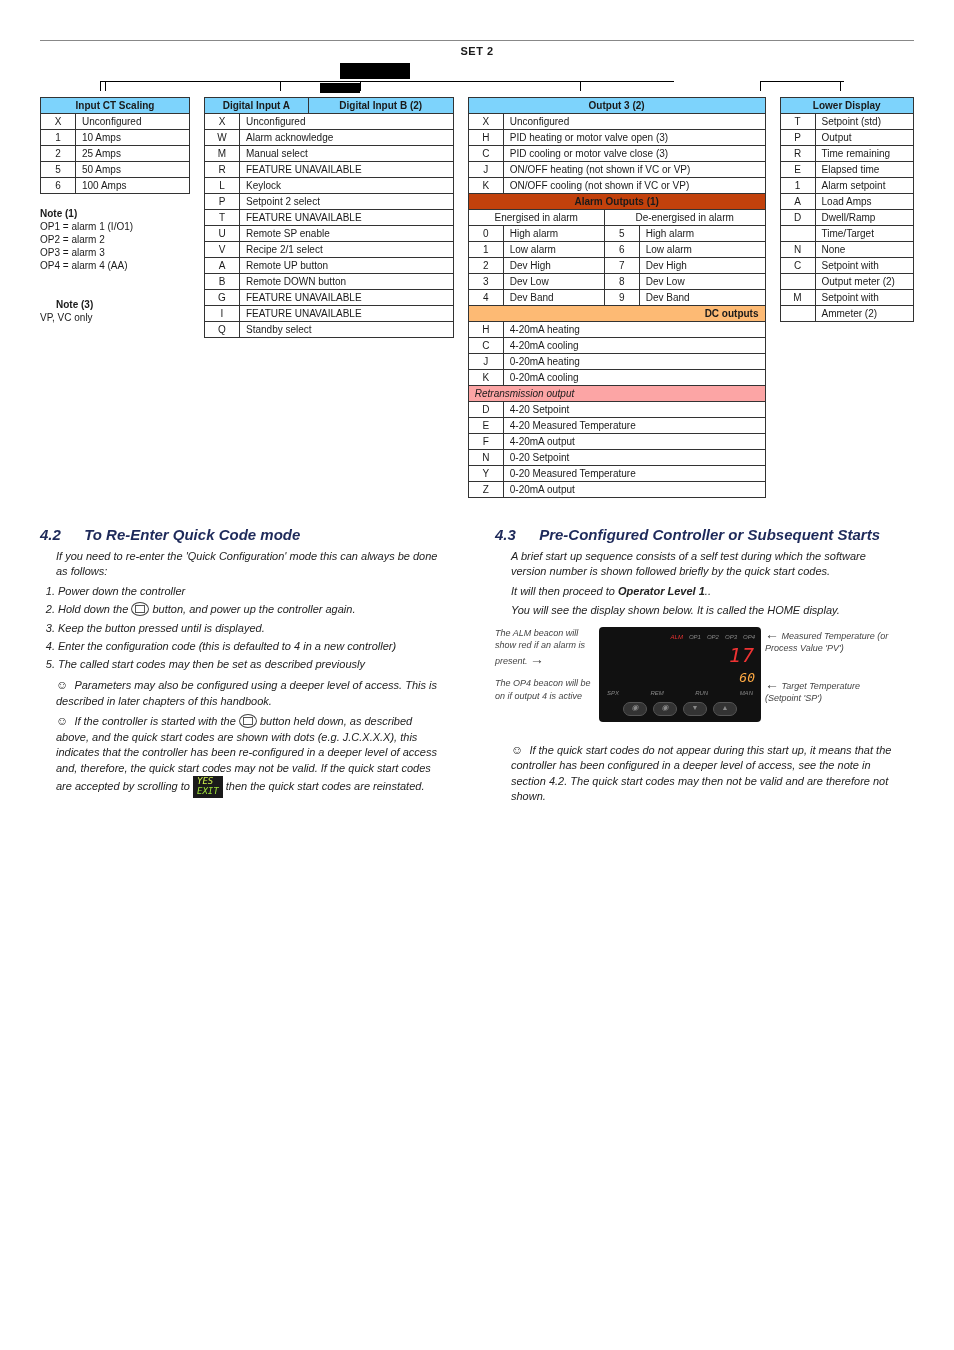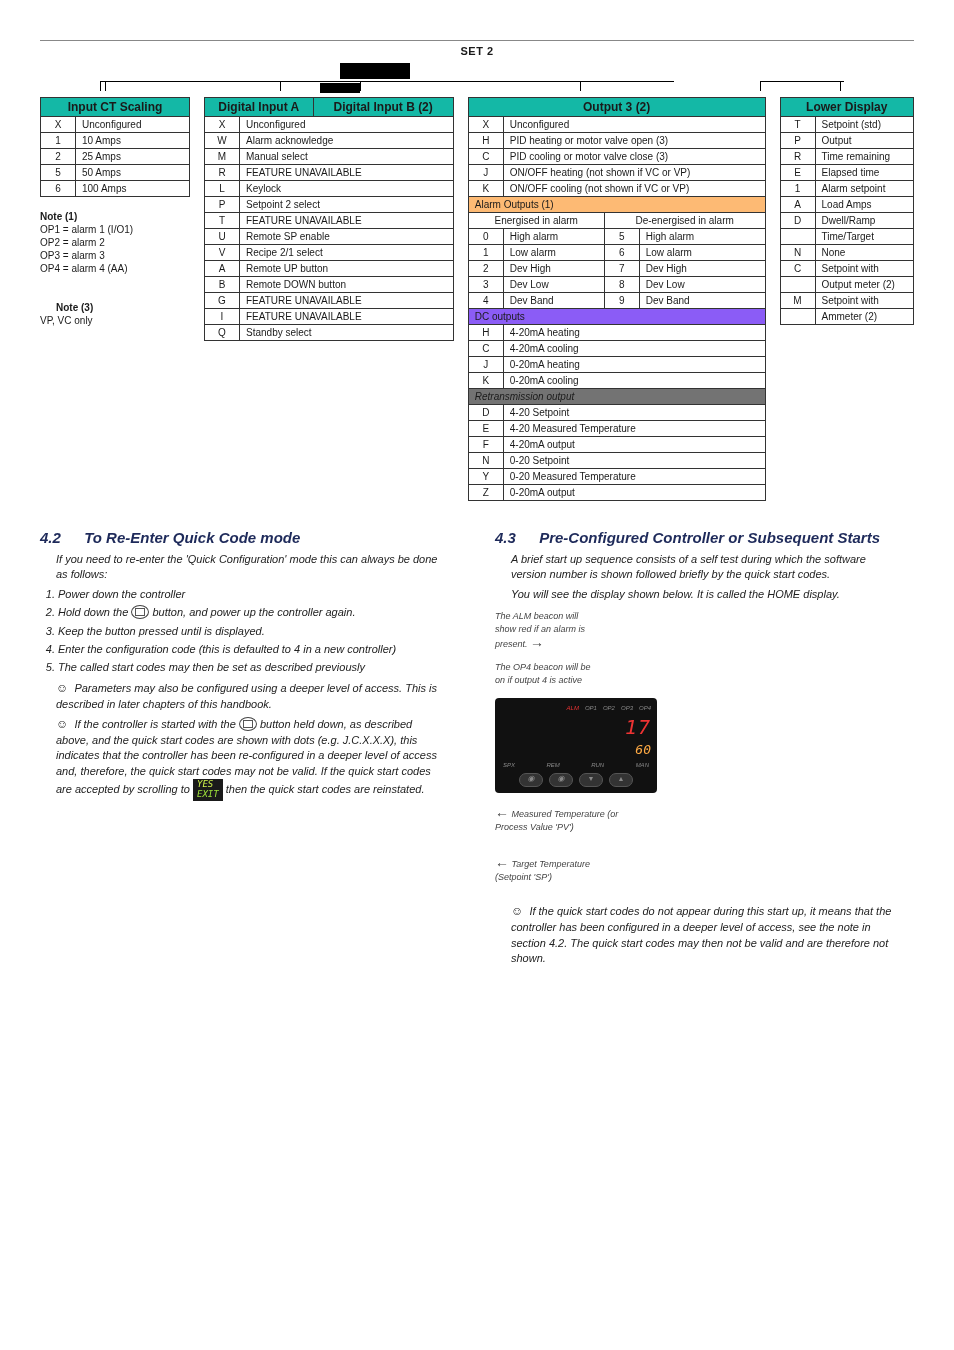--- a/index.html
+++ b/index.html
@@ -18,59 +18,59 @@
   .rail-wrap { position: relative; height: 30px; margin-bottom: 4px; }
   .rail { position: absolute; left: 0; right: 0; top: 18px; border-top: 1px solid #000; }
   .stub { position: absolute; width: 1px; background:#000; top:18px; height:10px;}
   .blackbox { position:absolute; background:#000; }
 
   
   .top-flex { display:flex; gap:14px; align-items:flex-start; }
 
   table { border-collapse: collapse; }
   th, td { border: 1px solid #333; padding: 2px 6px; vertical-align: middle; }
-  th { background:#14b8a6; font-weight:700; font-size:12px; }
+  th { background:#7dd3fc; font-weight:700; font-size:10px; }
   td { font-size: 10px; }
 
   .t1 { width: 150px; }
   .t1 td:first-child { width:22px; text-align:center;}
   .t2 { width: 260px; }
   .t2 td.code { width:22px; text-align:center;}
   .t3 { width: 310px; }
   .t3 td.code { width:22px; text-align:center;}
   .t4 { width: 140px; }
   .t4 td:first-child { width:22px; text-align:center;}
 
   .col-notes { width: 150px; font-size: 10px; }
   .col-notes p { margin: 2px 0; }
   .col-notes .head { font-weight:700; margin-top:14px;}
 
-  .subhead td { background:#fdba74; font-weight:400; }
+  .subhead td { background:#c2410c; font-weight:700; text-align:center;}
   .subhead-alarm td { font-style:normal;}
-  .subhead-italic td { font-style: italic; background:#737373; font-weight:400;}
+  .subhead-italic td { font-style: italic; background:#fca5a5; font-weight:400;}
 
   
   .cols { display:flex; gap:36px; margin-top:28px; }
   .col { flex:1;font-style:italic; }
   h2.num { font-family: "Segoe UI", Arial, sans-serif; font-size:15px; font-weight:700; margin:0 0 6px 0; color:#1e2a5a; }
   h2.num .n { display:inline-block; width:40px;}
   .body { font-size: 11px; line-height: 1.4; color:#222; }
   .body p { margin: 4px 16px;}
   ol { margin: 4px 0 4px 18px; padding:0;}
   ol li { margin: 3px 0; font-size:11px; line-height:1.4;}
   .smiley { font-size:12px; }
 
   .pagebtn { display:inline-block; width:16px; height:12px; border:1px solid #444; border-radius:50%; vertical-align:middle; position:relative; top:-1px;}
   .pagebtn::after{content:""; position:absolute; left:3px; top:2px; width:8px; height:6px; border:1px solid #555;}
 
   .exit-badge { display:inline-block; background:#1a1a1a; color:#9de03b; font-family: monospace; font-size:9px; padding:1px 4px; vertical-align:middle;}
   .exit-badge .yes { color:#cff34d; display:block; line-height:8px;}
 
   
-  .device-row { display:flex; align-items:flex-start; gap:12px; margin-top:8px;flex-direction:column;}
+  .device-row { display:flex; align-items:flex-start; gap:4px; margin-top:8px;}
   .ann { font-size:9px; color:#444; width:100px;}
   .ann.right { width:130px;}
   .device { background:#111; border-radius:4px; padding:6px; width:150px; }
   .device .toprow { display:flex; justify-content:flex-end; gap:6px;}
   .led { font-size:6px; color:#888; }
   .led.red { color:#e33; }
   .seg-big { font-family: monospace; color:#e33; font-size:20px; text-align:right; letter-spacing:1px;}
   .seg-small { font-family: monospace; color:#fa4; font-size:13px; text-align:right;}
   .labels { font-size:6px; color:#888; display:flex; justify-content:space-between; margin:2px 2px 4px 2px;}
   .btnrow { display:flex; gap:6px; justify-content:center; margin-top:4px;}
@@ -264,21 +264,21 @@
           <td class="code">8</td>
           <td>Dev Low</td>
         </tr>
     <tr>
           <td class="code">4</td>
           <td>Dev Band</td>
           <td class="code">9</td>
           <td>Dev Band</td>
         </tr>
     <tr class="subhead">
-          <td colspan="4" style="text-align:left; background:#8b5cf6; font-weight:400;">DC outputs</td>
+          <td colspan="4" style="text-align:right; background:#fdba74; font-weight:700;">DC outputs</td>
         </tr>
     <tr>
           <td class="code">H</td>
           <td colspan="3">4-20mA heating</td>
         </tr>
     <tr>
           <td class="code">C</td>
           <td colspan="3">4-20mA cooling</td>
         </tr>
     <tr>
@@ -407,20 +407,21 @@
     </div>
   </div>
 
   <div class="col">
     <h2 class="num">
       <span class="n">4.3</span>
       <span>Pre-Configured Controller or Subsequent Starts</span>
     </h2>
     <div class="body">
       <p>A brief start up sequence consists of a self test during which the software version number is shown followed briefly by the quick start codes.</p>
+      <p><span>It will then proceed to </span><b>Operator Level 1</b><span>..</span></p>
       <p>You will see the display shown below.  It is called the HOME display.</p>
 
       <div class="device-row">
         <div>
           <div class="ann"><span>The ALM beacon will show red if an alarm is present.</span> <span class="arrow">→</span></div>
           <div class="ann" style="margin-top:10px;">The OP4 beacon will be on if output 4 is active</div>
         </div>
         <div class="device">
           <div class="toprow">
             <span class="led red">ALM</span>

